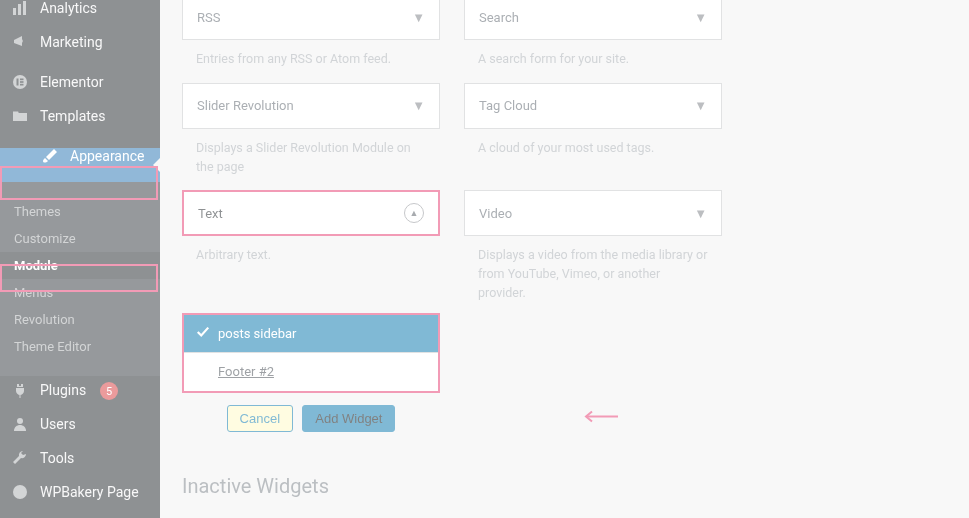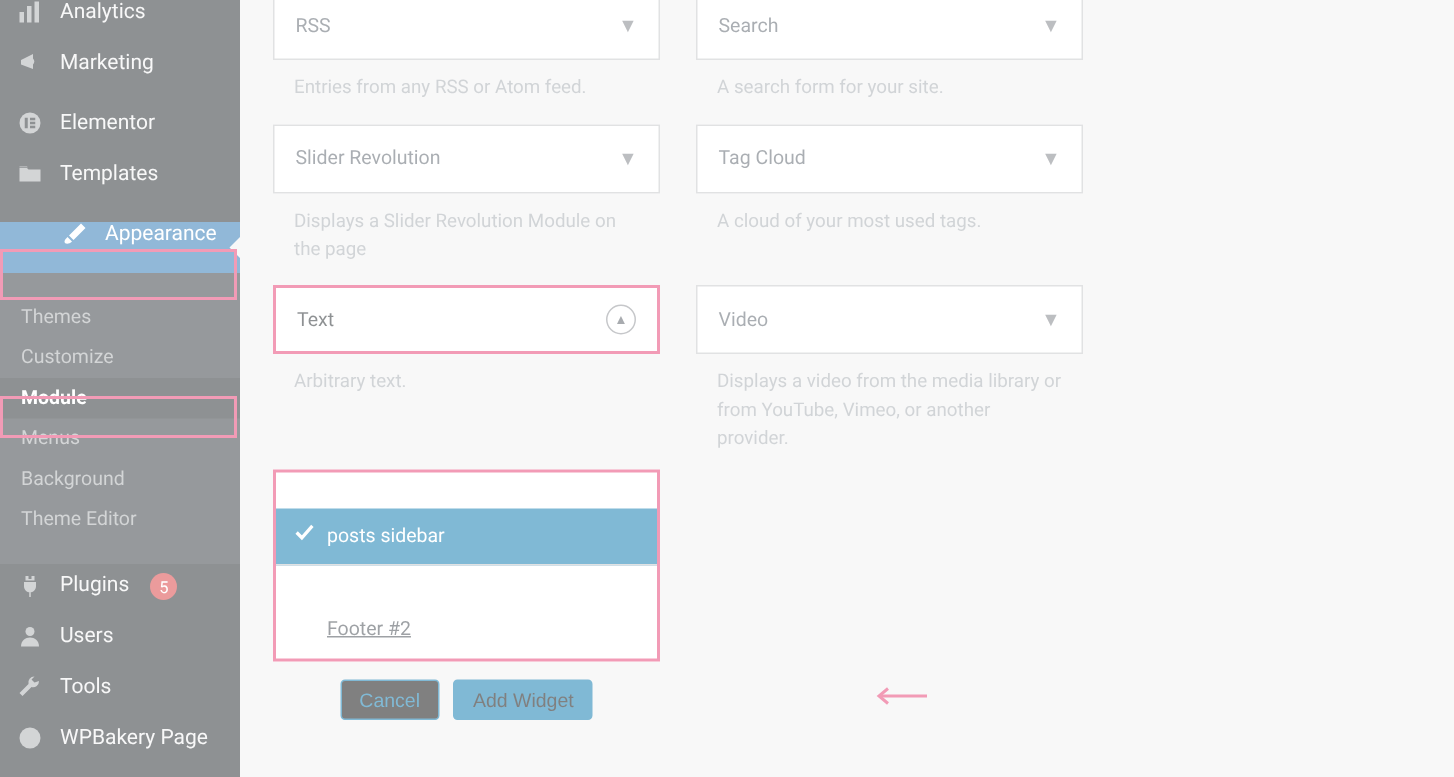--- a/index.html
+++ b/index.html
@@ -143,21 +143,20 @@
   }
   .area-item {
     height: 38px;
     display: flex;
     align-items: center;
     padding: 0 20px 0 34px;
     font-size: 13px;
     color: #3c434a;
     border-bottom: 1px solid #c3c4c7;
     position: relative;
-    margin-top: 24px;
   }
   .area-item:last-child { border-bottom: none; text-decoration: underline; }
   .area-item.selected {
     background: #0073aa;
     color: #fff;
   }
   .area-item .check {
     position: absolute;
     left: 12px;
   }
@@ -169,21 +168,21 @@
   }
   .btn {
     display: inline-block;
     border-radius: 3px;
     font-size: 13px;
     padding: 5px 12px;
     margin: 0 3px;
     cursor: pointer;
   }
   .btn-secondary {
-    background: #000000;
+    background: #fef9c3;
     border: 1px solid #0073aa;
     color: #0073aa;
   }
   .btn-primary {
     background: #0073aa;
     border: 1px solid #0073aa;
     color: #000000;
   }
   .arrow-ann {
     position: absolute;
@@ -256,21 +255,21 @@
     </span>
     <span>Appearance</span>
   </div>
   <div class="red-box-menu" style="left:0; top:166px; width:158px; height:34px;"></div>
 
   <div class="submenu">
     <div class="submenu-item">Themes</div>
     <div class="submenu-item">Customize</div>
     <div class="submenu-item active">Module</div>
     <div class="submenu-item">Menus</div>
-    <div class="submenu-item">Background</div>
+    <div class="submenu-item">Revolution</div>
     <div class="submenu-item">Theme Editor</div>
   </div>
   <div class="red-box-menu" style="left:0; top:264px; width:158px; height:28px;"></div>
 
   <div class="menu-separator"></div>
   <div class="menu-item">
     <span class="icon">
       <svg width="16" height="16" viewBox="0 0 16 16" fill="#a7aaad">
           <path d="M5 2 L5 5 L11 5 L11 2 L9 2 L9 4 L7 4 L7 2 Z M4 6 L12 6 L12 9 C12 11 10 13 8 13 C6 13 4 11 4 9 Z M7.5 13 L8.5 13 L8.5 16 L7.5 16 Z"></path>
         </svg>

